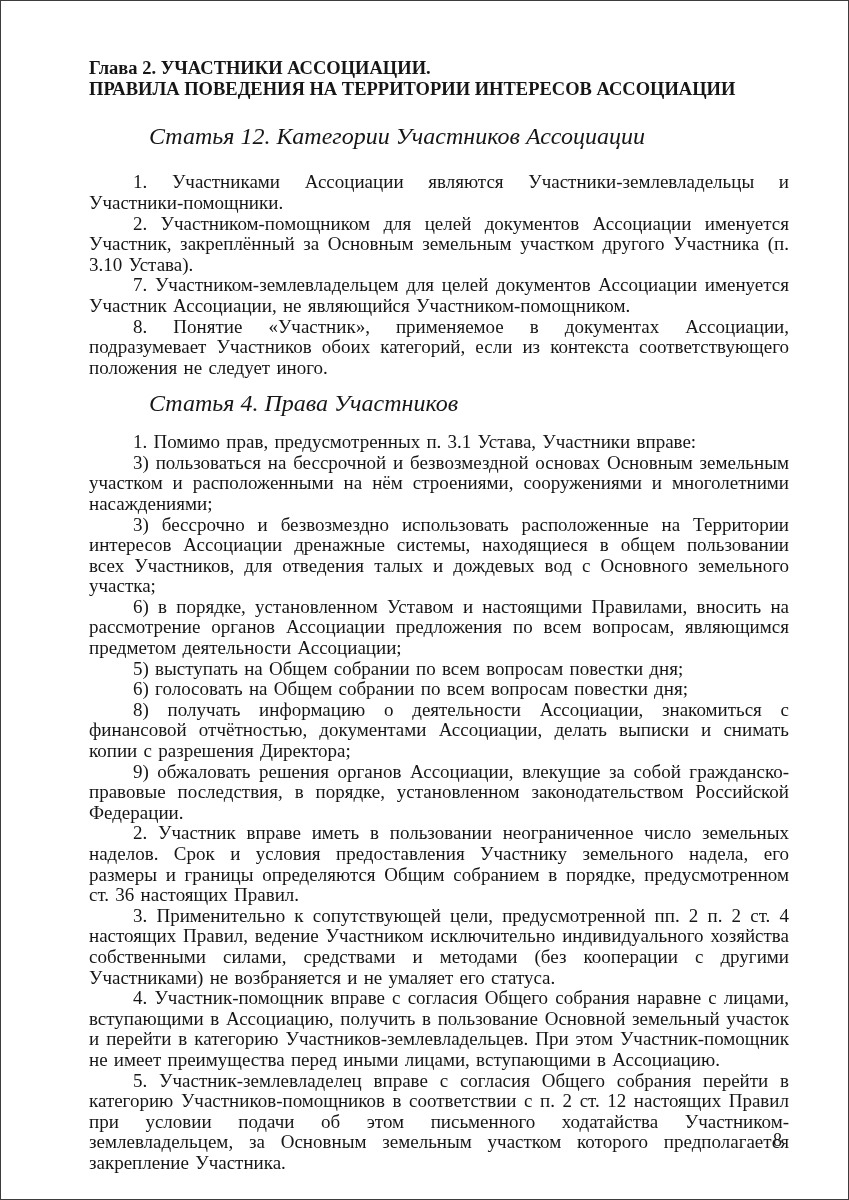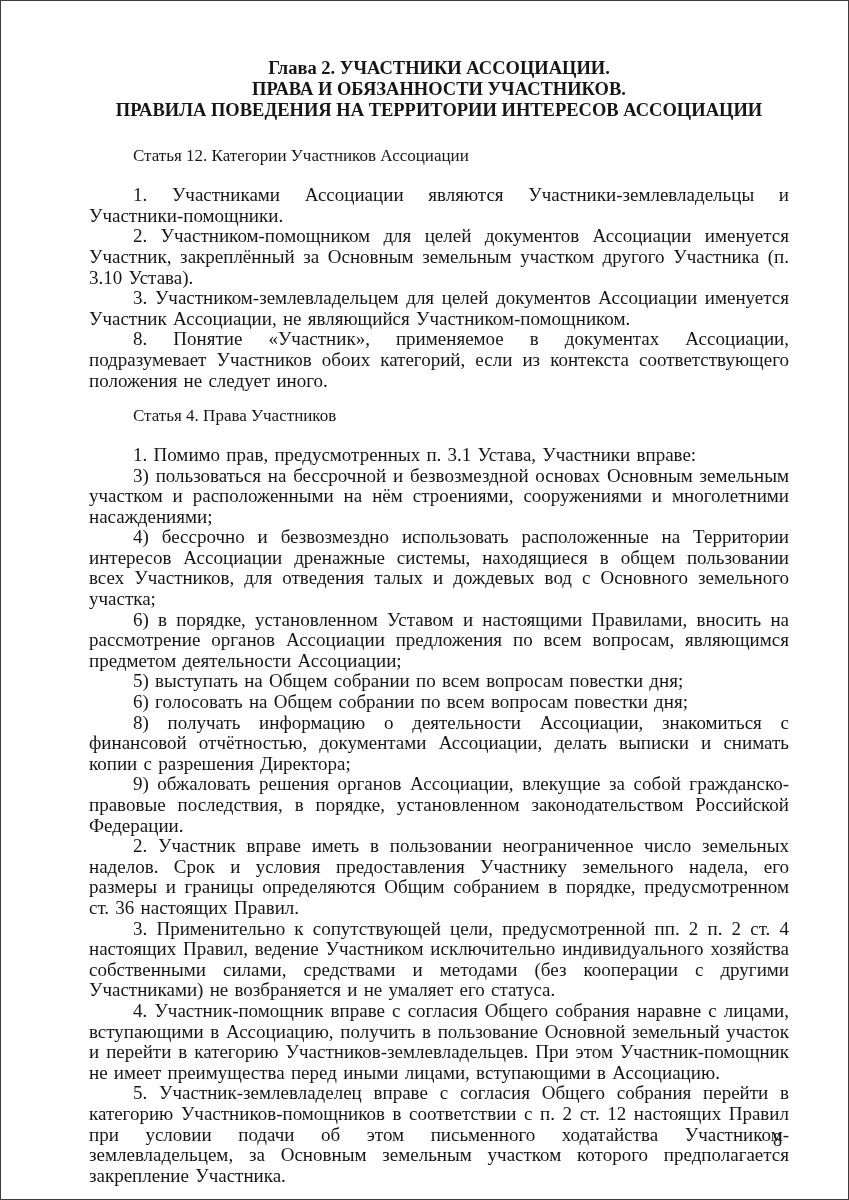--- a/index.html
+++ b/index.html
@@ -18,79 +18,79 @@
     font-family: "Liberation Serif", "DejaVu Serif", serif;
     color: #161616;
   }
   .content {
     position: absolute;
     left: 88px;
     top: 57px;
     width: 700px;
   }
   .chapter-heading {
-    text-align: center;
+    text-align: left;
     font-weight: bold;
     font-size: 18.5px;
     line-height: 20.8px;
     white-space: nowrap;
   }
   .section-title {
-    font-size: 17px;
+    font-size: 24px;
     line-height: 20.8px;
     text-indent: 44px;
-    margin: 0;
+    margin: 16px;
+    font-style: italic;
   }
   .title-12 { margin-top: 26px; }
   .title-13 { margin-top: 15px; }
   .body-block p {
     margin: 0;
     font-size: 19px;
     line-height: 20.6px;
     text-indent: 44px;
     text-align: justify;
     word-spacing: 1.5px;
   }
-  .block-12 { margin-top: 18px; }
+  .block-12 { margin-top: 26px; }
   .block-13 { margin-top: 18px; }
   .page-number {
     position: absolute;
     top: 1128px;
     right: 66px;
     font-size: 18px;
     line-height: 22px;
   }
 </style>
 </head>
 <body>
 
 <div class="page">
   <div class="content">
 
     <div class="chapter-heading">
       <div>Глава 2. УЧАСТНИКИ АССОЦИАЦИИ.</div>
-      <div>ПРАВА И ОБЯЗАННОСТИ УЧАСТНИКОВ.</div>
       <div>ПРАВИЛА ПОВЕДЕНИЯ НА ТЕРРИТОРИИ ИНТЕРЕСОВ АССОЦИАЦИИ</div>
     </div>
 
     <p class="section-title title-12">Статья 12. Категории Участников Ассоциации</p>
 
     <div class="body-block block-12">
       <p>1. Участниками Ассоциации являются Участники-землевладельцы и Участники-помощники.</p>
       <p>2. Участником-помощником для целей документов Ассоциации именуется Участник, закреплённый за Основным земельным участком другого Участника (п. 3.10 Устава).</p>
-      <p>3. Участником-землевладельцем для целей документов Ассоциации именуется Участник Ассоциации, не являющийся Участником-помощником.</p>
+      <p>7. Участником-землевладельцем для целей документов Ассоциации именуется Участник Ассоциации, не являющийся Участником-помощником.</p>
       <p>8. Понятие «Участник», применяемое в документах Ассоциации, подразумевает Участников обоих категорий, если из контекста соответствующего положения не следует иного.</p>
     </div>
 
     <p class="section-title title-13">Статья 4. Права Участников</p>
 
     <div class="body-block block-13">
       <p>1. Помимо прав, предусмотренных п. 3.1 Устава, Участники вправе:</p>
       <p>3) пользоваться на бессрочной и безвозмездной основах Основным земельным участком и расположенными на нём строениями, сооружениями и многолетними насаждениями;</p>
-      <p>4) бессрочно и безвозмездно использовать расположенные на Территории интересов Ассоциации дренажные системы, находящиеся в общем пользовании всех Участников, для отведения талых и дождевых вод с Основного земельного участка;</p>
+      <p>3) бессрочно и безвозмездно использовать расположенные на Территории интересов Ассоциации дренажные системы, находящиеся в общем пользовании всех Участников, для отведения талых и дождевых вод с Основного земельного участка;</p>
       <p>6) в порядке, установленном Уставом и настоящими Правилами, вносить на рассмотрение органов Ассоциации предложения по всем вопросам, являющимся предметом деятельности Ассоциации;</p>
       <p>5) выступать на Общем собрании по всем вопросам повестки дня;</p>
       <p>6) голосовать на Общем собрании по всем вопросам повестки дня;</p>
       <p>8) получать информацию о деятельности Ассоциации, знакомиться с финансовой отчётностью, документами Ассоциации, делать выписки и снимать копии с разрешения Директора;</p>
       <p>9) обжаловать решения органов Ассоциации, влекущие за собой гражданско-правовые последствия, в порядке, установленном законодательством Российской Федерации.</p>
       <p>2. Участник вправе иметь в пользовании неограниченное число земельных наделов. Срок и условия предоставления Участнику земельного надела, его размеры и границы определяются Общим собранием в порядке, предусмотренном ст. 36 настоящих Правил.</p>
       <p>3. Применительно к сопутствующей цели, предусмотренной пп. 2 п. 2 ст. 4 настоящих Правил, ведение Участником исключительно индивидуального хозяйства собственными силами, средствами и методами (без кооперации с другими Участниками) не возбраняется и не умаляет его статуса.</p>
       <p>4. Участник-помощник вправе с согласия Общего собрания наравне с лицами, вступающими в Ассоциацию, получить в пользование Основной земельный участок и перейти в категорию Участников-землевладельцев. При этом Участник-помощник не имеет преимущества перед иными лицами, вступающими в Ассоциацию.</p>
       <p>5. Участник-землевладелец вправе с согласия Общего собрания перейти в категорию Участников-помощников в соответствии с п. 2 ст. 12 настоящих Правил при условии подачи об этом письменного ходатайства Участником-землевладельцем, за Основным земельным участком которого предполагается закрепление Участника.</p>
 

